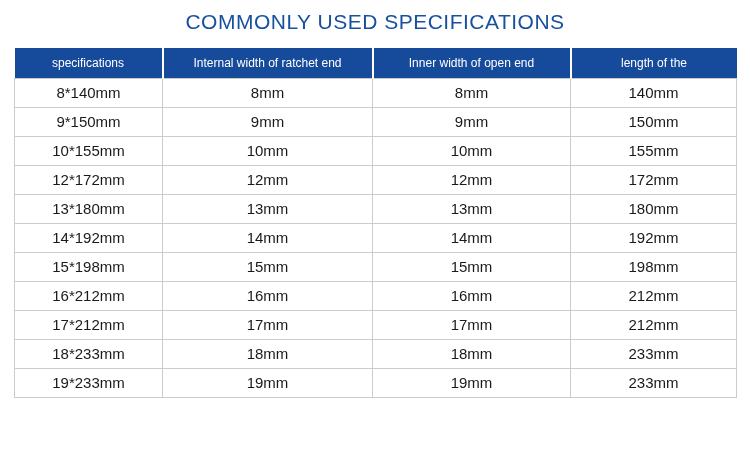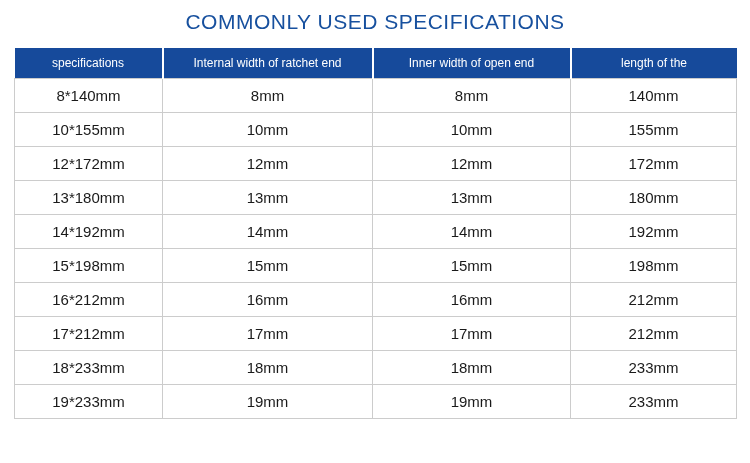--- a/index.html
+++ b/index.html
@@ -55,21 +55,21 @@
   .spec-table th:first-child { border-left: none; }
   .spec-table th:last-child { border-right: none; }
   .spec-table td {
     height: 29px;
     text-align: center;
     vertical-align: middle;
     font-size: 15px;
     color: var(--body-text);
     border: 1px solid var(--border-color);
     background: #ffffff;
-    padding: 8px;
+    padding: 0;
   }
 </style>
 </head>
 <body>
 
 <div class="page-title">COMMONLY USED SPECIFICATIONS</div>
 
 <table class="spec-table">
   <colgroup>
     <col class="c1">
@@ -84,20 +84,26 @@
       <th>Inner width of open end</th>
       <th>length of the</th>
     </tr>
   </thead>
   <tbody>
       <tr>
         <td>8*140mm</td>
         <td>8mm</td>
         <td>8mm</td>
         <td>140mm</td>
+      </tr>
+      <tr>
+        <td>9*150mm</td>
+        <td>9mm</td>
+        <td>9mm</td>
+        <td>150mm</td>
       </tr>
       <tr>
         <td>10*155mm</td>
         <td>10mm</td>
         <td>10mm</td>
         <td>155mm</td>
       </tr>
       <tr>
         <td>12*172mm</td>
         <td>12mm</td>

